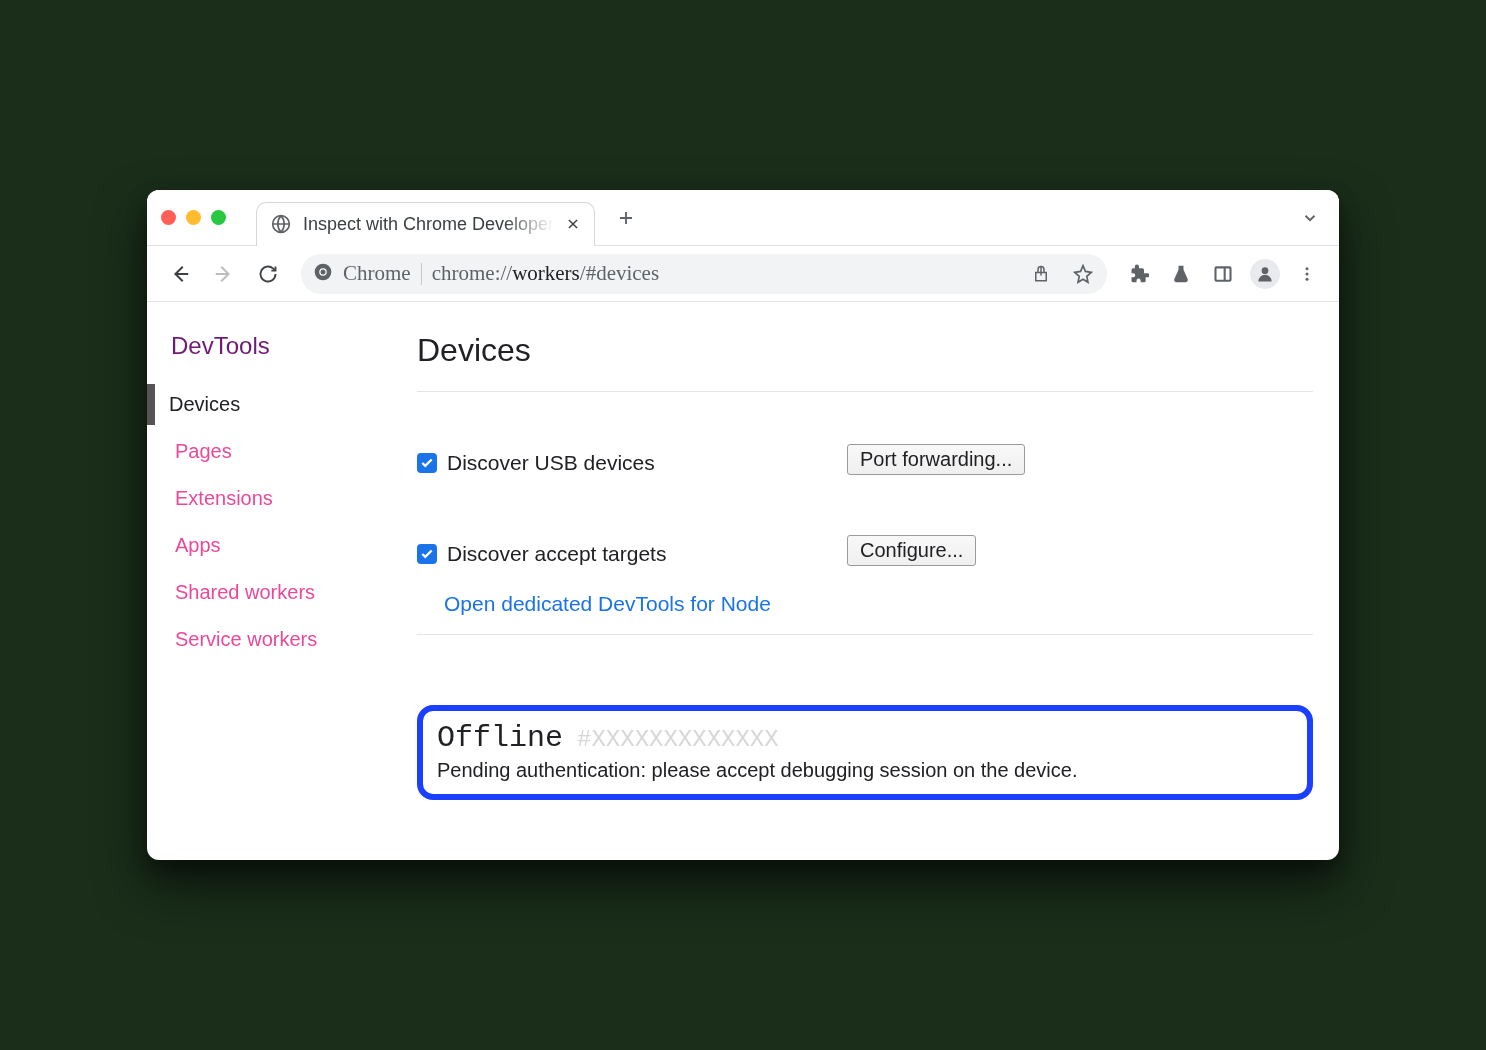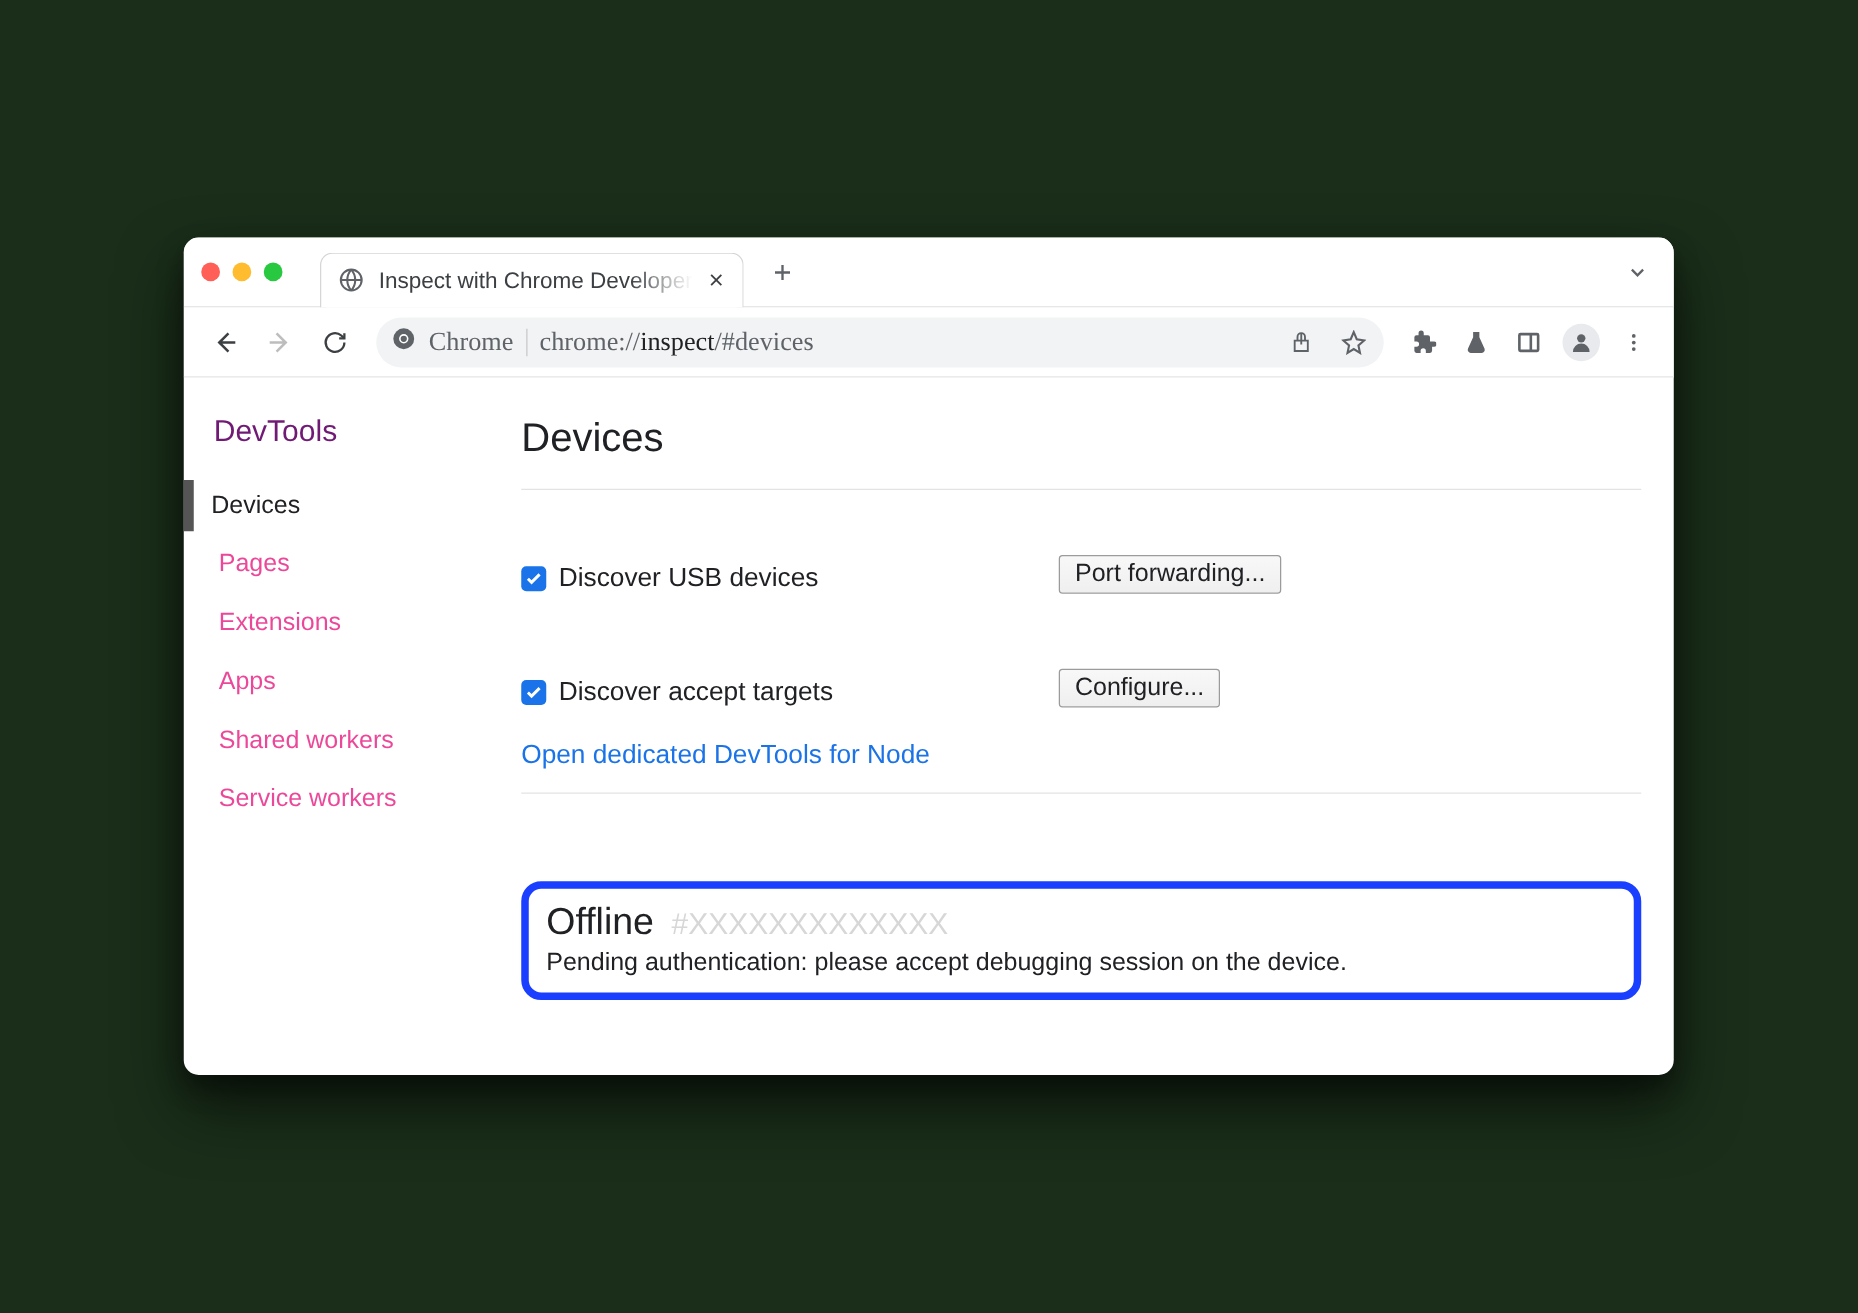--- a/index.html
+++ b/index.html
@@ -187,30 +187,31 @@
       color: #202124;
       cursor: pointer;
       margin-top: 34px;
     }
     .node-link {
       color: #1a73e8;
       font-size: 21px;
       cursor: pointer;
       display:inline-block;
       margin-bottom: 18px;
+      margin-left: 27px;
     }
     .divider2 { border-top:1px solid #e3e3e3; }
     .device-box {
       margin-top: 70px;
       border: 6px solid #1a3fff;
       border-radius: 16px;
       padding: 10px 14px 12px 14px;
     }
     .device-head {
-      display:flex; align-items:baseline; gap: 14px;
+      display:flex; align-items:baseline; gap: 14px; font-family: Liberation Mono, monospace;
     }
     .device-status {
       font-size: 30px;
       color: #202124;
       font-weight: 400;
     }
     .device-hash {
       font-size: 24px;
       color: #d7d7d7;
       font-weight: 400;
@@ -280,21 +281,21 @@
       <span>
         <svg width="20" height="20" viewBox="0 0 24 24">
             <circle cx="12" cy="12" r="10" fill="#5f6368"></circle>
             <circle cx="12" cy="12" r="4.5" fill="#fff"></circle>
             <circle cx="12" cy="12" r="3" fill="#5f6368"></circle>
           </svg>
       </span>
       <span class="omni-chip">Chrome</span>
       <span class="omni-sep"></span>
       <span class="omni-url">
-        <span class="path-muted">chrome://</span><span>inspect</span><span class="path-muted">/#devices</span>
+        <span class="path-muted">chrome://</span><span>workers</span><span class="path-muted">/#devices</span>
       </span>
       <span class="omni-spacer"></span>
       <span class="omni-icon">
         <svg width="18" height="18" viewBox="0 0 24 24" fill="none" stroke="#5f6368" stroke-width="2">
             <path d="M8 10V6a4 4 0 0 1 8 0v4"></path>
             <path d="M12 2v12"></path>
             <path d="M5 10h14v11H5z"></path>
           </svg>
       </span>
       <span class="omni-icon">

